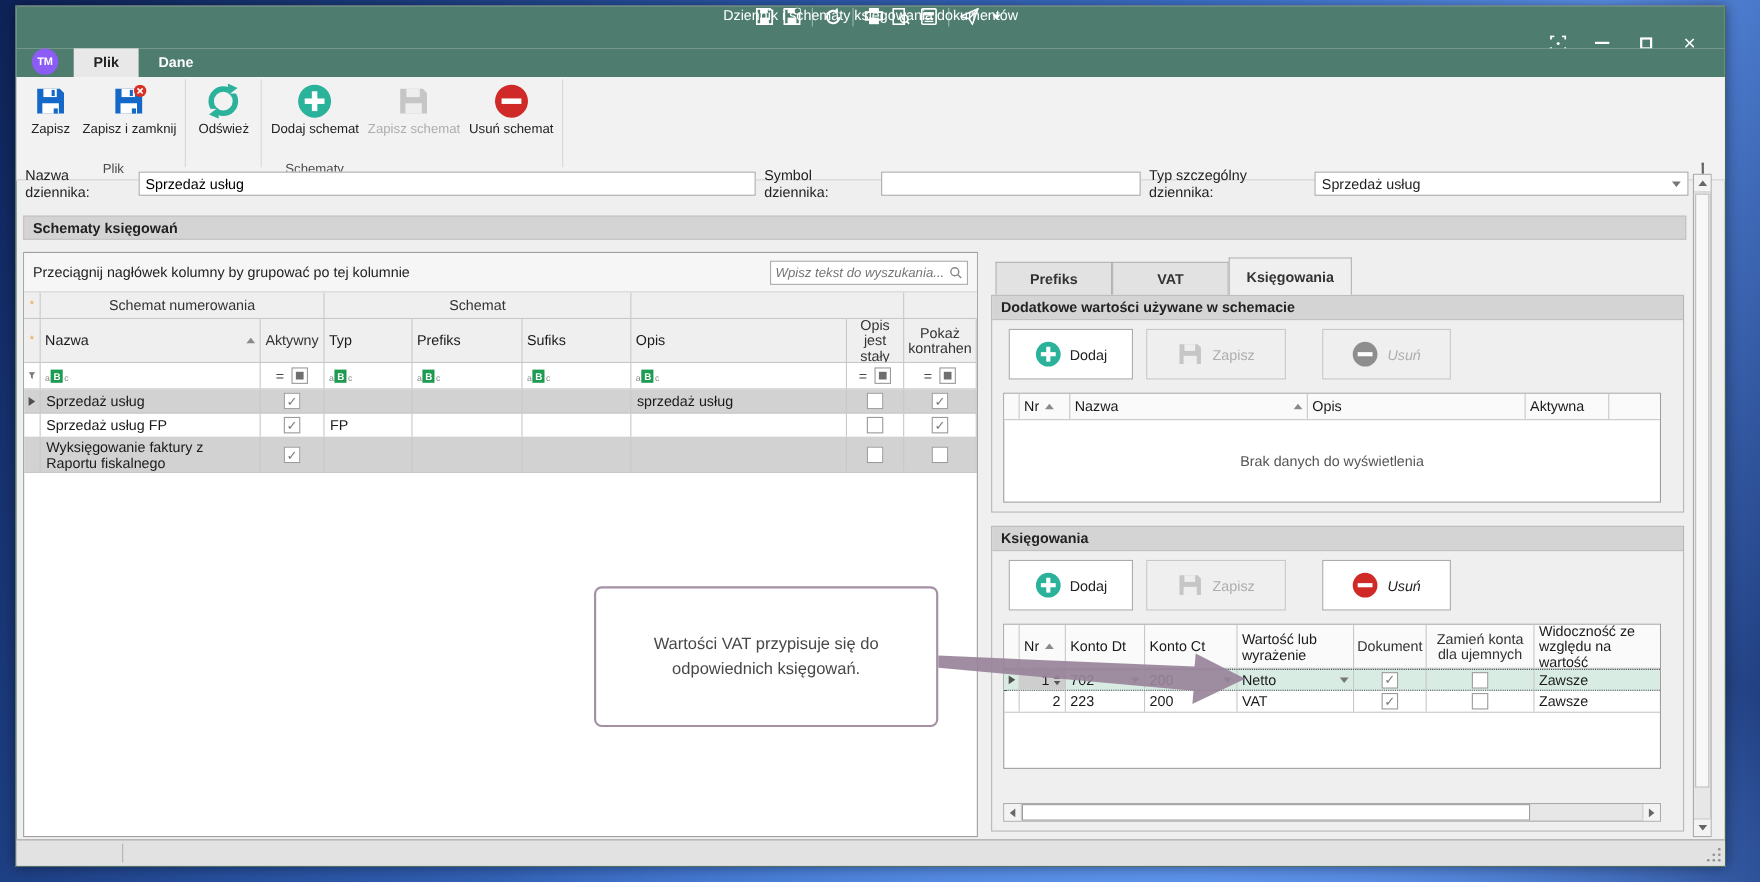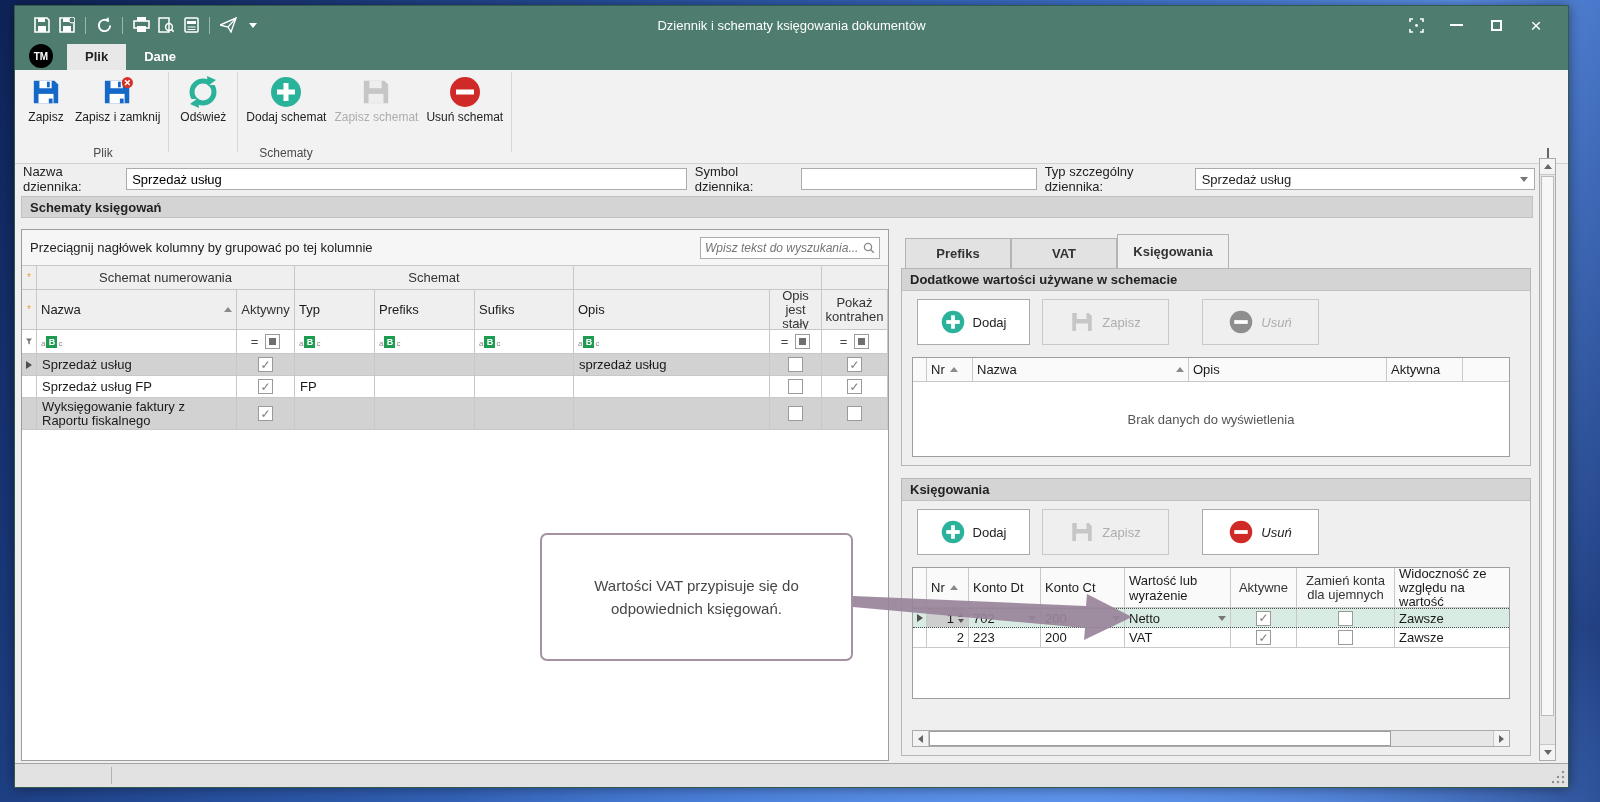--- a/index.html
+++ b/index.html
@@ -7,54 +7,54 @@
   .screen { position:relative; width:1600px; height:802px;
     background:
       radial-gradient(1200px 500px at 72% 108%, #5d93ec 0%, rgba(93,147,236,0) 60%),
       linear-gradient(115deg, #0e2358 0%, #27509e 30%, #3f74cf 55%, #5d93ec 74%, #16306e 100%);
   }
   .window { position:absolute; left:14px; top:5px; width:1555px; height:783px;
     background:#f0eff0; border:1px solid #35594c; box-shadow:0 0 12px rgba(0,0,0,.45); }
 
   
   .titlebar { position:absolute; left:0; top:0; width:100%; height:38px; background:#4e7c6e;
-    display:flex; align-items:center; color:#fff; }
+    display:flex; align-items:center; color:#fff;flex-direction:column; }
   .qat { display:flex; align-items:center; gap:7px; padding-left:18px; }
   .qat .qicon { width:18px; height:18px; display:flex; align-items:center; justify-content:center; cursor:default; }
   .qsep { width:1px; height:17px; background:rgba(255,255,255,.45); margin:0 2px; }
   .title { position:absolute; left:0; right:0; text-align:center; font-size:13px; color:#fff; pointer-events:none; }
   .wincontrols { margin-left:auto; display:flex; align-items:center; gap:0; padding-right:12px; }
   .wc { width:40px; height:30px; display:flex; align-items:center; justify-content:center; }
   .wc-min { width:13px; height:2px; background:#fff; }
   .wc-max { width:11px; height:11px; border:2px solid #fff; }
   .wc-close { font-size:19px; line-height:19px; color:#fff; }
 
   
   .tabrow { position:absolute; left:0; top:38px; width:100%; height:26px; background:#4e7c6e; display:flex; align-items:flex-end; }
-  .logo { width:24px; height:24px; border-radius:50%; background:#000000; color:#fff; font-size:10px; font-weight:bold;
+  .logo { width:24px; height:24px; border-radius:50%; background:#8b5cf6; color:#fff; font-size:10px; font-weight:bold;
     display:flex; align-items:center; justify-content:center; margin:0 14px 2px 14px; }
   .rtab { padding:5px 18px 6px; font-size:13px; color:#fff; font-weight:bold; }
   .rtab.active { background:#e9e8e9; color:#222; }
 
   
   .ribbon { position:absolute; left:0; top:64px; width:100%; height:94px; background:#f3f2f3; border-bottom:1px solid #d2d1d2; }
   .rb-buttons { display:flex; align-items:flex-start; height:76px; padding-left:6px; }
   .rbtn { min-width:50px; padding:5px 4px 0; display:flex; flex-direction:column; align-items:center; }
   .ricon { height:34px; display:flex; align-items:center; justify-content:center; }
   .rlabel { font-size:12px; line-height:13px; text-align:center; color:#222; margin-top:2px; white-space:pre-line; }
   .rbtn.disabled .rlabel { color:#aeadae; }
   .rsep { width:1px; height:80px; background:#d8d7d8; margin:2px 4px 0; }
   .rgroups { position:absolute; left:0; bottom:1px; height:16px; width:100%; font-size:12px; color:#4a4a4a; }
   .rgroup1 { position:absolute; left:0; width:176px; text-align:center; }
   .rgroup2 { position:absolute; left:176px; width:190px; text-align:center; }
   .rchevron { position:absolute; right:12px; bottom:4px; width:9px; height:9px; }
   .chev { width:7px; height:7px; border-left:2px solid #666; border-top:2px solid #666; transform:rotate(45deg); }
 
   
-  .formrow { position:absolute; left:0; top:158px; width:1520px; height:30px; display:flex; align-items:center; font-size:13px; color:#222; }
+  .formrow { position:absolute; left:0; top:146px; width:1520px; height:30px; display:flex; align-items:center; font-size:13px; color:#222; }
   .formrow label { margin-left:8px; }
   .tinput { height:22px; border:1px solid #ababab; background:#fff; font-size:13px; padding:0 5px; font-family:"Liberation Sans",sans-serif; }
   .select { height:22px; border:1px solid #ababab; background:#fff; display:flex; align-items:center; padding:0 6px; font-size:13px; }
   .caret { width:0; height:0; border-left:4px solid transparent; border-right:4px solid transparent; border-top:5px solid #777; margin-left:auto; }
 
   
   .mainband { position:absolute; left:6px; top:190px; width:1512px; height:22px; background:#d5d4d5;
     border:1px solid #c2c1c2; display:flex; align-items:center; font-size:13px; font-weight:bold; color:#222; padding-left:8px; }
 
   
@@ -555,21 +555,21 @@
       <div class="po-table">
         <div class="po-hdr">
           <div class="cell"></div>
           <div class="cell">
               <span>Nr</span>
               <span class="sortg"></span>
             </div>
           <div class="cell">Konto Dt</div>
           <div class="cell">Konto Ct</div>
           <div class="cell">Wartość lub wyrażenie</div>
-          <div class="cell hdrc">Aktywne</div>
+          <div class="cell hdrc">Dokument</div>
           <div class="cell hdrc">Zamień konta dla ujemnych</div>
           <div class="cell" style="border-right:none; line-height:14px;">Widoczność ze względu na wartość</div>
         </div>
         <div class="po-row selected">
           <div class="cell ccell">
               <span class="rowmark"></span>
             </div>
           <div class="cell numc nr-selected">
               <span>1</span>
               <span class="spin">

